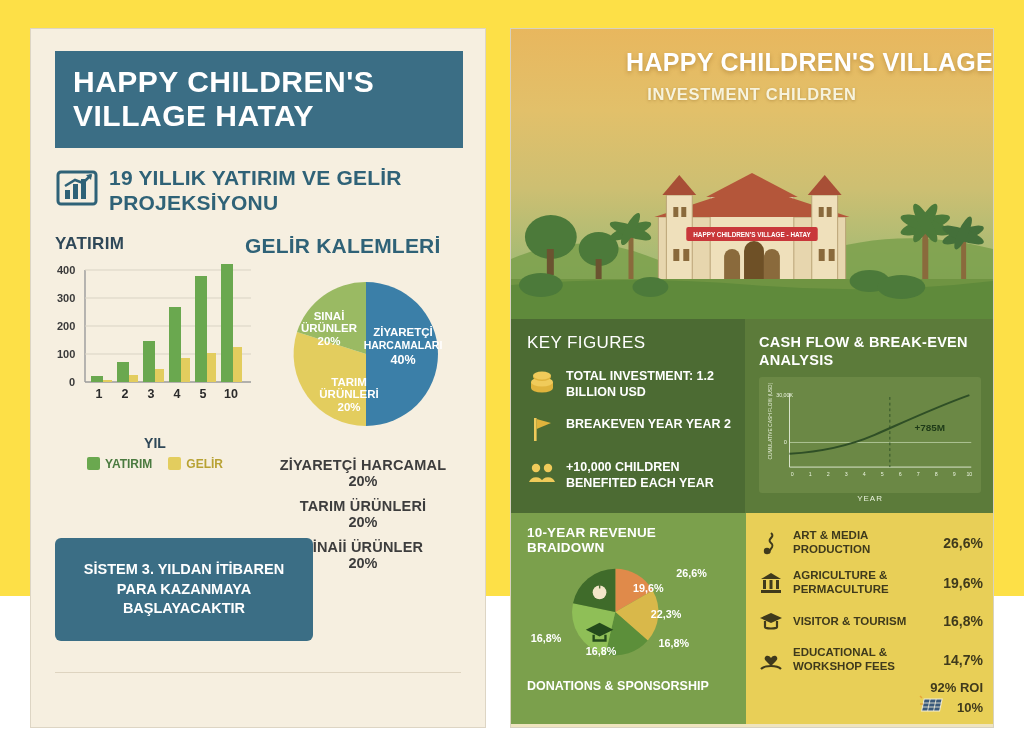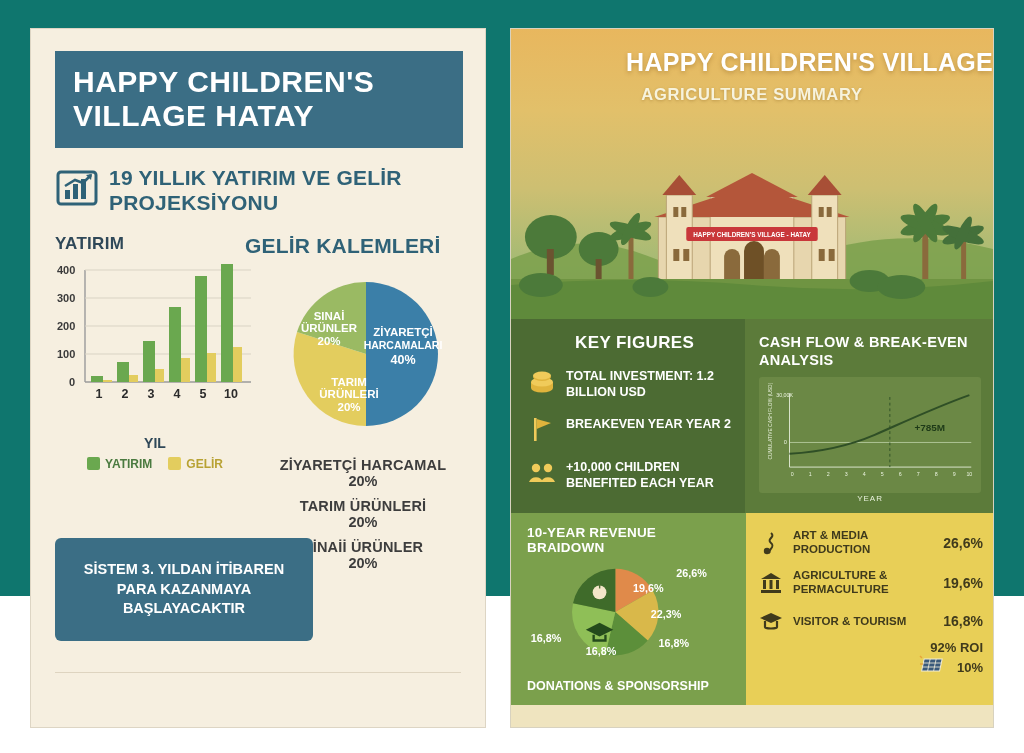--- a/index.html
+++ b/index.html
@@ -2,21 +2,21 @@
 <html><head>
 <meta charset="utf-8">
 <style>
   * { box-sizing: border-box; margin: 0; padding: 0; }
   html, body {
     width: 1024px; height: 753px;
     background: #ffffff;
     font-family: "Liberation Sans", sans-serif;
     overflow: hidden;
   }
-  .page { position: relative; width: 1024px; height: 596px; background: #0f766e; }
+  .page { position: relative; width: 1024px; height: 596px; background: #fde047; }
 
   
   .left-panel {
     position: absolute; left: 30px; top: 28px;
     width: 456px; height: 700px;
     background: #f6efe0;
     border: 1px solid #ddd5c4;
   }
   .left-inner { position: relative; width: 100%; height: 100%; padding: 22px 24px; }
 
@@ -98,21 +98,21 @@
     font-size: 16.5px; font-weight: bold; margin-top: 10px; letter-spacing: .7px;
     text-shadow: 0 1px 3px rgba(120,80,20,.35);
   }
   .hero svg.scene { position: absolute; left: 0; bottom: 0; width: 100%; height: 210px; z-index: 2;}
 
   .grid2 { display: flex; width: 100%; }
   .key-figures {
     width: 235px; background: #4c6b33; color: #fff; padding: 14px 14px 10px 16px;
     min-height: 170px;
   }
-  .panel-head { font-size: 17px; font-weight: bold; letter-spacing: .4px; margin-left: 48px; }
+  .panel-head { font-size: 17px; font-weight: normal; letter-spacing: .4px; }
   .kf-item { display: flex; gap: 9px; margin-top: 13px; align-items: flex-start;}
   .kf-ico { width: 30px; height: 30px; flex: 0 0 30px; }
   .kf-text { font-size: 12.5px; font-weight: bold; line-height: 1.3; padding-top: 2px; }
 
   .cashflow {
     width: 249px; background: #5c7b3a; color: #fff; padding: 14px 12px 10px 14px;
     min-height: 170px;
   }
   .cf-head { font-size: 14.5px; font-weight: bold; line-height: 1.25; letter-spacing: .3px;}
   .cf-chart { margin-top: 8px; background: #6b8845; border-radius: 3px; padding: 4px; }
@@ -246,21 +246,21 @@
 
       <div class="bottom-banner">SİSTEM 3. YILDAN İTİBAREN PARA KAZANMAYA BAŞLAYACAKTIR</div>
       <div class="bottom-rule"></div>
     </div>
   </div>
 
   <div class="right-panel">
 
     <div class="hero">
       <h1>HAPPY CHILDREN'S VILLAGE</h1>
-      <h2>AGRICULTURE SUMMARY</h2>
+      <h2>INVESTMENT CHILDREN</h2>
 
       <svg class="scene" viewBox="0 0 484 210" preserveAspectRatio="none">
 
         <path d="M0 150 Q70 120 140 148 T300 146 T484 140 L484 210 L0 210 Z" fill="#7ba04c" opacity="0.85"></path>
 
         <g fill="#4c7a3a">
           <ellipse cx="40" cy="128" rx="26" ry="22"></ellipse>
             <rect x="36" y="140" width="7" height="26" fill="#6b5330"></rect>
           <ellipse cx="88" cy="140" rx="20" ry="17"></ellipse>
             <rect x="85" y="150" width="6" height="20" fill="#6b5330"></rect>
@@ -465,20 +465,30 @@
         <div class="bd-row">
           <span class="bd-ico">
             <svg viewBox="0 0 26 26" width="26" height="26">
               <path d="M2 10 L13 5 L24 10 L13 15 Z" fill="#3f3a1c"></path>
               <path d="M7 13 v6 c0 2 12 2 12 0 v-6" fill="none" stroke="#3f3a1c" stroke-width="2.2"></path>
             </svg>
           </span>
           <span class="bd-label">VISITOR &amp; TOURISM</span>
           <span class="bd-val">16,8%</span>
         </div>
+        <div class="bd-row">
+          <span class="bd-ico">
+            <svg viewBox="0 0 26 26" width="26" height="26">
+              <path d="M13 11 c-3 -5 -9 -1 -5 3 l5 5 5 -5 c4 -4 -2 -8 -5 -3 Z" fill="#3f3a1c"></path>
+              <path d="M3 22 c4 -4 16 -4 20 0" stroke="#3f3a1c" stroke-width="2.2" fill="none"></path>
+            </svg>
+          </span>
+          <span class="bd-label">EDUCATIONAL &amp; WORKSHOP FEES</span>
+          <span class="bd-val">14,7%</span>
+        </div>
 
         <div class="roi-line">
           <span>92% ROI</span>
         </div>
         <div class="roi-line">
           <span>
             <svg viewBox="0 0 30 22" width="30" height="22">
               <g transform="skewX(-12)">
                 <rect x="6" y="4" width="18" height="12" fill="#3a5a7a" stroke="#f2edd8" stroke-width="1"></rect>
                 <line x1="6" y1="8" x2="24" y2="8" stroke="#f2edd8" stroke-width="0.8"></line>

